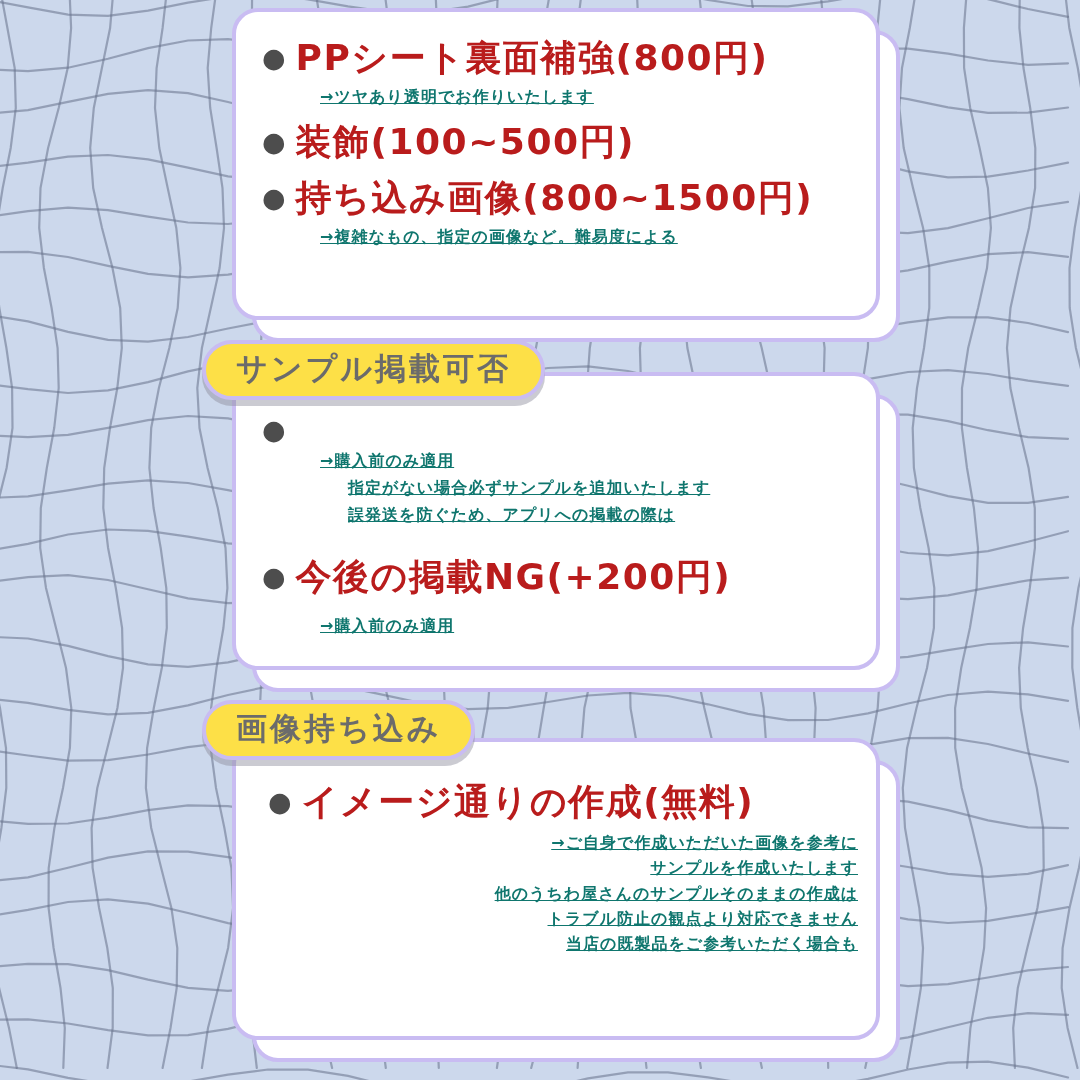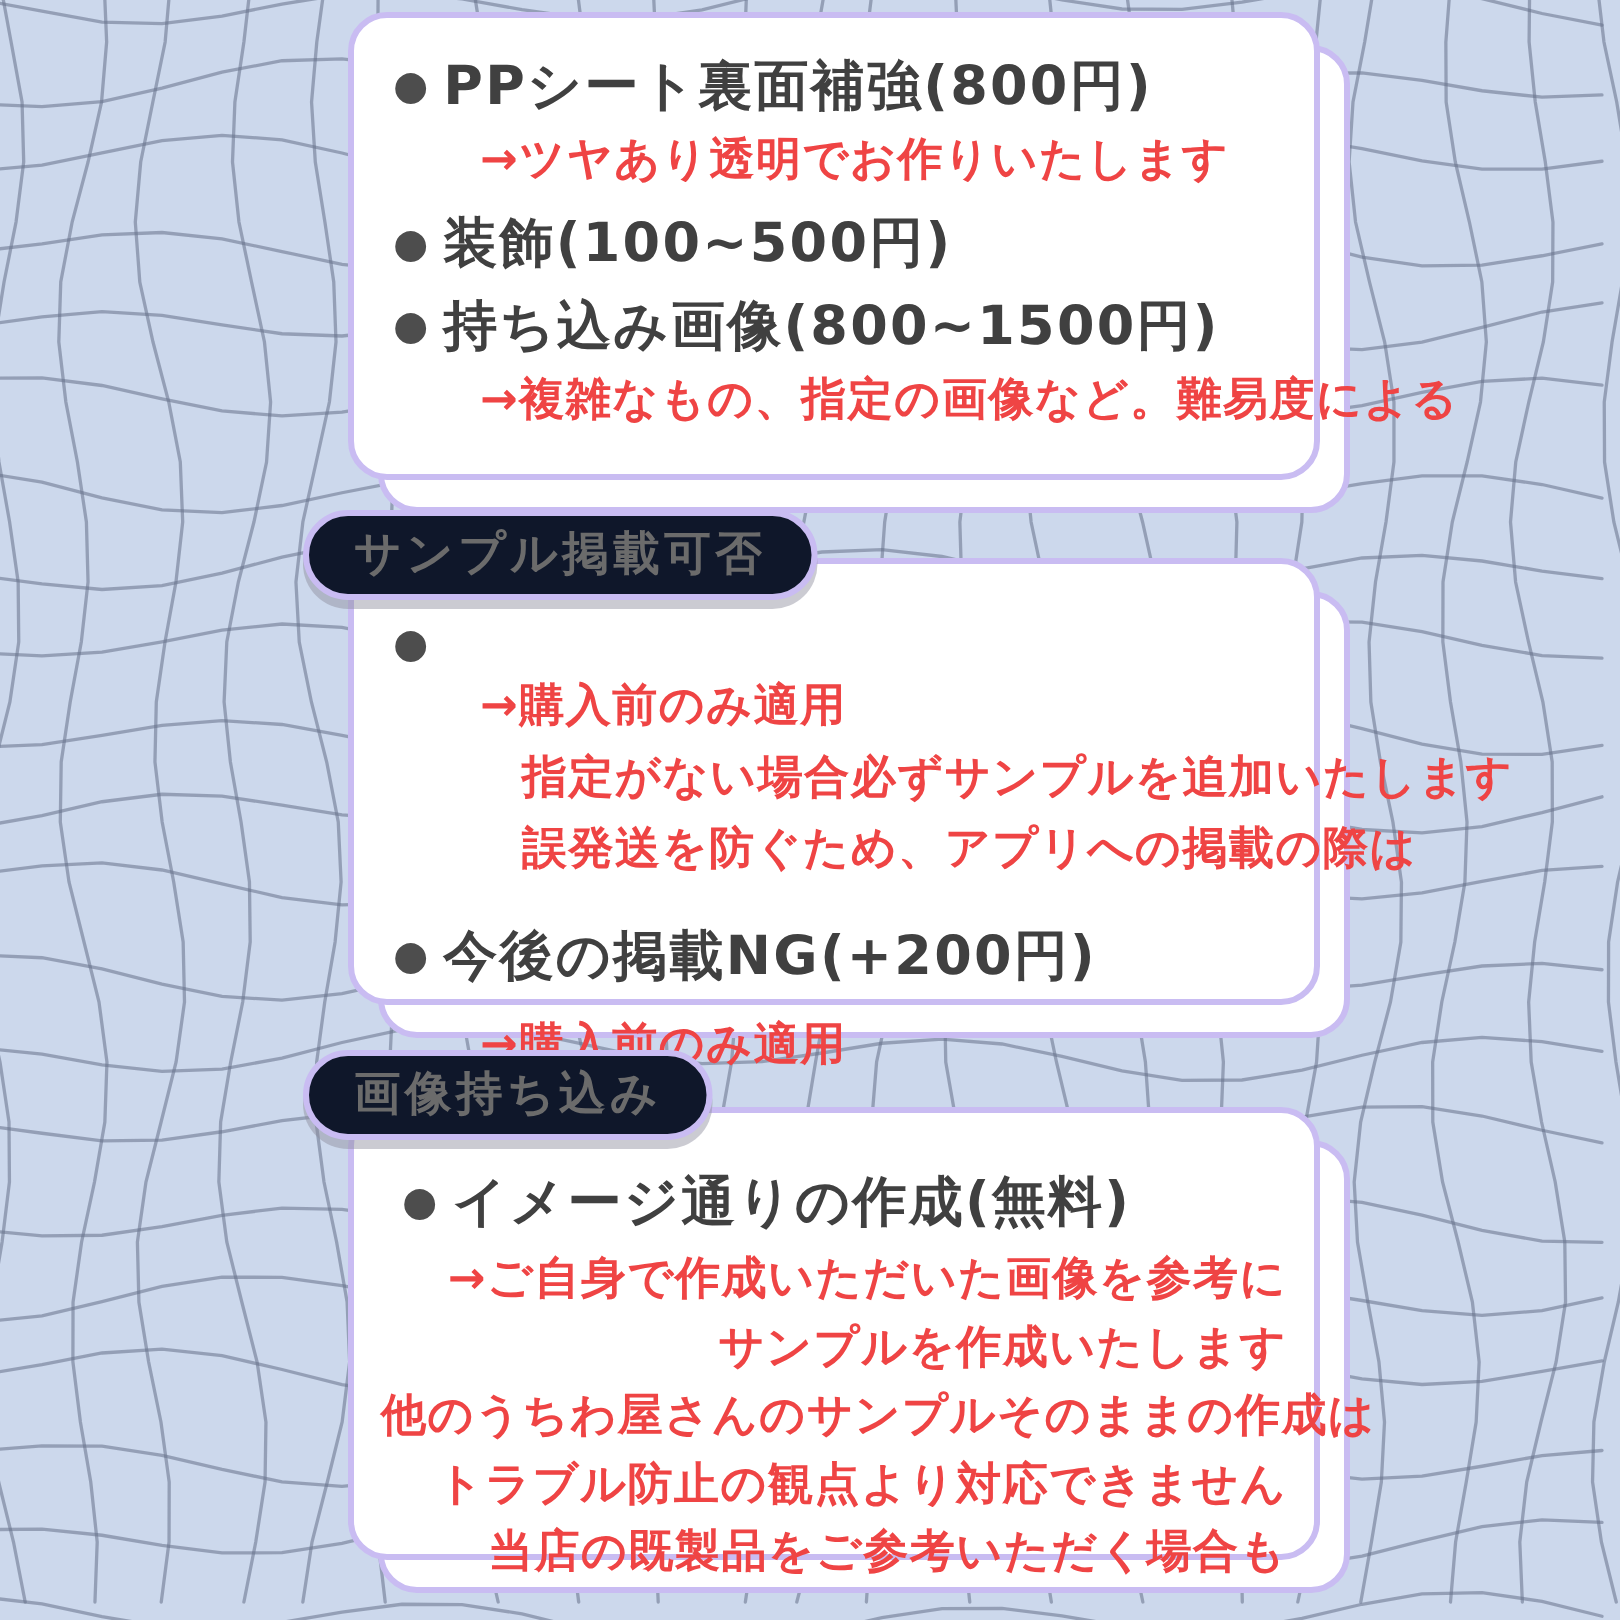--- a/index.html
+++ b/index.html
@@ -28,40 +28,40 @@
   }
   #card1{left:232px;top:8px;width:648px;height:312px;padding:24px 22px 10px 26px;}
   #echo1{left:252px;top:30px;width:648px;height:312px;}
   #card2{left:232px;top:372px;width:648px;height:298px;padding:40px 22px 10px 26px;}
   #echo2{left:252px;top:394px;width:648px;height:298px;}
   #card3{left:232px;top:738px;width:648px;height:302px;padding:38px 18px 10px 18px;}
   #echo3{left:252px;top:760px;width:648px;height:302px;}
 
   .pill{
     position:absolute;z-index:3;
-    background:#0f172a;border:4px solid #c9bcf2;border-radius:999px;
+    background:#fde047;border:4px solid #c9bcf2;border-radius:999px;
     padding:4px 30px 6px 30px;
     font-size:31px;font-weight:bold;color:#6b6b6b;letter-spacing:3px;
     box-shadow:0 6px 0 rgba(140,140,155,.45);
     white-space:nowrap;
   }
   #pill2{left:202px;top:340px;}
   #pill3{left:202px;top:700px;}
 
   .item + .item{margin-top:12px;}
   .title-row{display:flex;align-items:center;gap:10px;}
   .bullet{font-size:27px;color:#4d4d4d;line-height:1;flex:0 0 auto;}
   .title{
-    font-size:36px;font-weight:bold;color:#404040;
+    font-size:36px;font-weight:bold;color:#b91c1c;
     letter-spacing:1.5px;line-height:1.2;white-space:nowrap;
   }
   .note{
-    font-size:30px;font-weight:bold;color:#ef4444;
+    font-size:16px;font-weight:bold;color:#0f766e;
     letter-spacing:1px;line-height:1.45;
-    margin:6px 0 4px 58px;white-space:nowrap;
+    margin:6px 0 4px 58px;white-space:nowrap;text-decoration:underline;
   }
   .note.cont{margin-left:86px;margin-top:0;}
   #card2 .item + .item{margin-top:28px;}
   #card3 .title-row{margin-left:14px;}
   #card3 .notes{margin-top:8px;text-align:center;}
   #card3 .note{margin:0 0 2px 0;text-align:right;white-space:nowrap;}
 </style>
 </head>
 <body>
 

